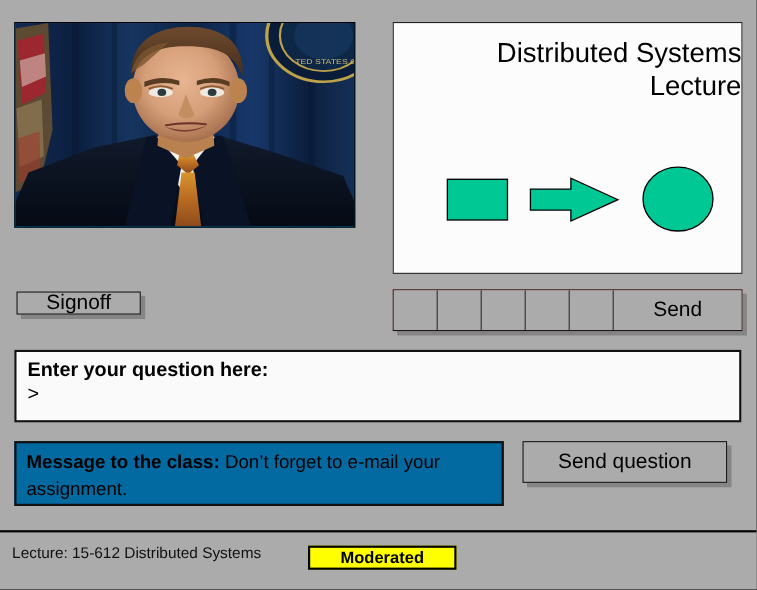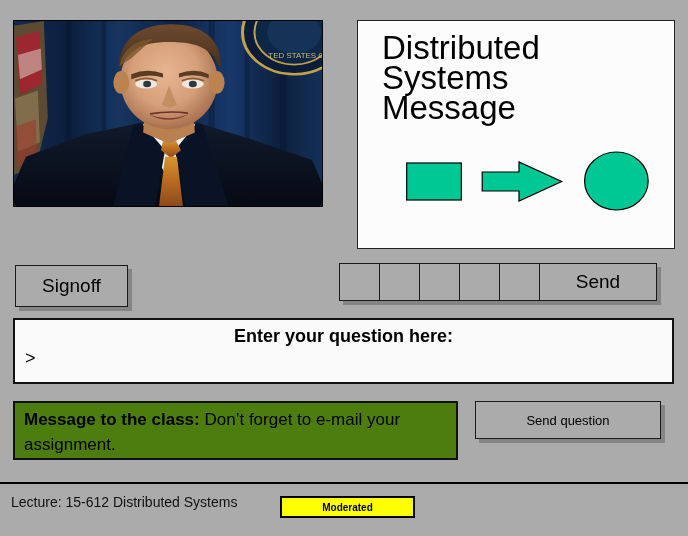--- a/index.html
+++ b/index.html
@@ -42,27 +42,26 @@
     height: 229px;
     border: 1px solid #222;
     box-sizing: border-box;
     background: #fcfcfc;
     overflow: hidden;
   }
   .slide-title {
     position: absolute;
     left: 0; right: 0;
     top: 12px;
-    text-align: left;
-    font-size: 33px;
+    text-align: right;
+    font-size: 25px;
     line-height: 30px;
     color: #000;
     font-family: "Liberation Sans", sans-serif;
     letter-spacing: 0px;
-    margin-left: 24px;
   }
   .slide-shapes {
     position: absolute;
     left: 0; top: 108px;
     width: 100%;
     height: 115px;
   }
 
   
   .btn3d {
@@ -75,26 +74,26 @@
     display: flex;
     align-items: center;
     justify-content: center;
     font-family: "Liberation Sans", sans-serif;
     cursor: default;
   }
   .signoff-btn {
     left: 15px;
     top: 265px;
     width: 113px;
-    height: 42px;
+    height: 21px;
     font-size: 19px;
   }
   .nav-strip {
     position: absolute;
-    left: 339px;
+    left: 357px;
     top: 263px;
     width: 318px;
     height: 38px;
     display: flex;
     border: 1px solid #1a1a1a;
     box-sizing: border-box;
     background: #fca5a5;
     box-shadow: 4px 4px 0 rgba(0,0,0,0.22);
     justify-content: space-between;
   }
@@ -125,53 +124,52 @@
     background: #fafafa;
     border: 2px solid #111;
     box-sizing: border-box;
     padding: 5px 10px 0 10px;
   }
   .q-prompt {
     font-size: 18px;
     font-weight: bold;
     color: #000;
     line-height: 22px;
-    text-align: center;
   }
   .q-value {
     font-size: 18px;
     color: #000;
     line-height: 22px;
   }
 
   
   .message-box {
     position: absolute;
     left: 13px;
     top: 401px;
     width: 445px;
     height: 59px;
-    background: #4d7c0f;
+    background: #0369a1;
     border: 2px solid #111;
     box-sizing: border-box;
     padding: 4px 8px 0 9px;
   }
   .msg-text {
     font-size: 17px;
     line-height: 25px;
     color: #000;
   }
   .msg-label { font-weight: bold; }
 
   .send-question-btn {
     left: 475px;
     top: 401px;
     width: 186px;
     height: 38px;
-    font-size: 13px;
+    font-size: 19px;
   }
 
   
   .status-bar {
     position: absolute;
     left: 0;
     bottom: 0;
     width: 688px;
     height: 54px;
     background: #ababab;
@@ -193,21 +191,21 @@
     left: 280px;
     top: 496px;
     width: 135px;
     height: 22px;
     background: #ffff00;
     border: 2px solid #000;
     box-sizing: border-box;
     display: flex;
     align-items: center;
     justify-content: center;
-    font-size: 10px;
+    font-size: 15px;
     font-weight: bold;
     color: #000;
     font-family: "Liberation Sans", sans-serif;
   }
 </style>
 </head>
 <body>
 
 <div id="app" style="background: rgb(171, 171, 171);">
 
@@ -306,21 +304,21 @@
       <path d="M136 116 q20 9 40 -1 q-20 14 -40 1 Z" fill="#7d3e33"></path>
       <path d="M137 115 q19 -4 38 -1" stroke="#6b3028" stroke-width="2" fill="none"></path>
 
       <path d="M126 122 q30 20 60 0 q-30 16 -60 0 Z" fill="#a8714a" opacity="0.4"></path>
     </svg>
   </div>
 
   <div class="slide-panel">
     <div class="slide-title">
       <div>Distributed Systems</div>
-      <div>Message</div>
+      <div>Lecture</div>
     </div>
     <svg class="slide-shapes" viewBox="0 0 318 115" preserveAspectRatio="none">
       <rect id="shape-rect" x="49" y="34" width="55" height="37" fill="#00c894" stroke="#000" stroke-width="1.2"></rect>
       <path id="shape-arrow" d="M125 43 L162 43 L162 33 L205 52.5 L162 72 L162 62 L125 62 Z" fill="#00c894" stroke="#000" stroke-width="1.2"></path>
       <ellipse id="shape-ellipse" cx="260" cy="52" rx="32" ry="29" fill="#00c894" stroke="#000" stroke-width="1.2"></ellipse>
     </svg>
   </div>
 
   <div class="btn3d signoff-btn">
     <span>Signoff</span>

